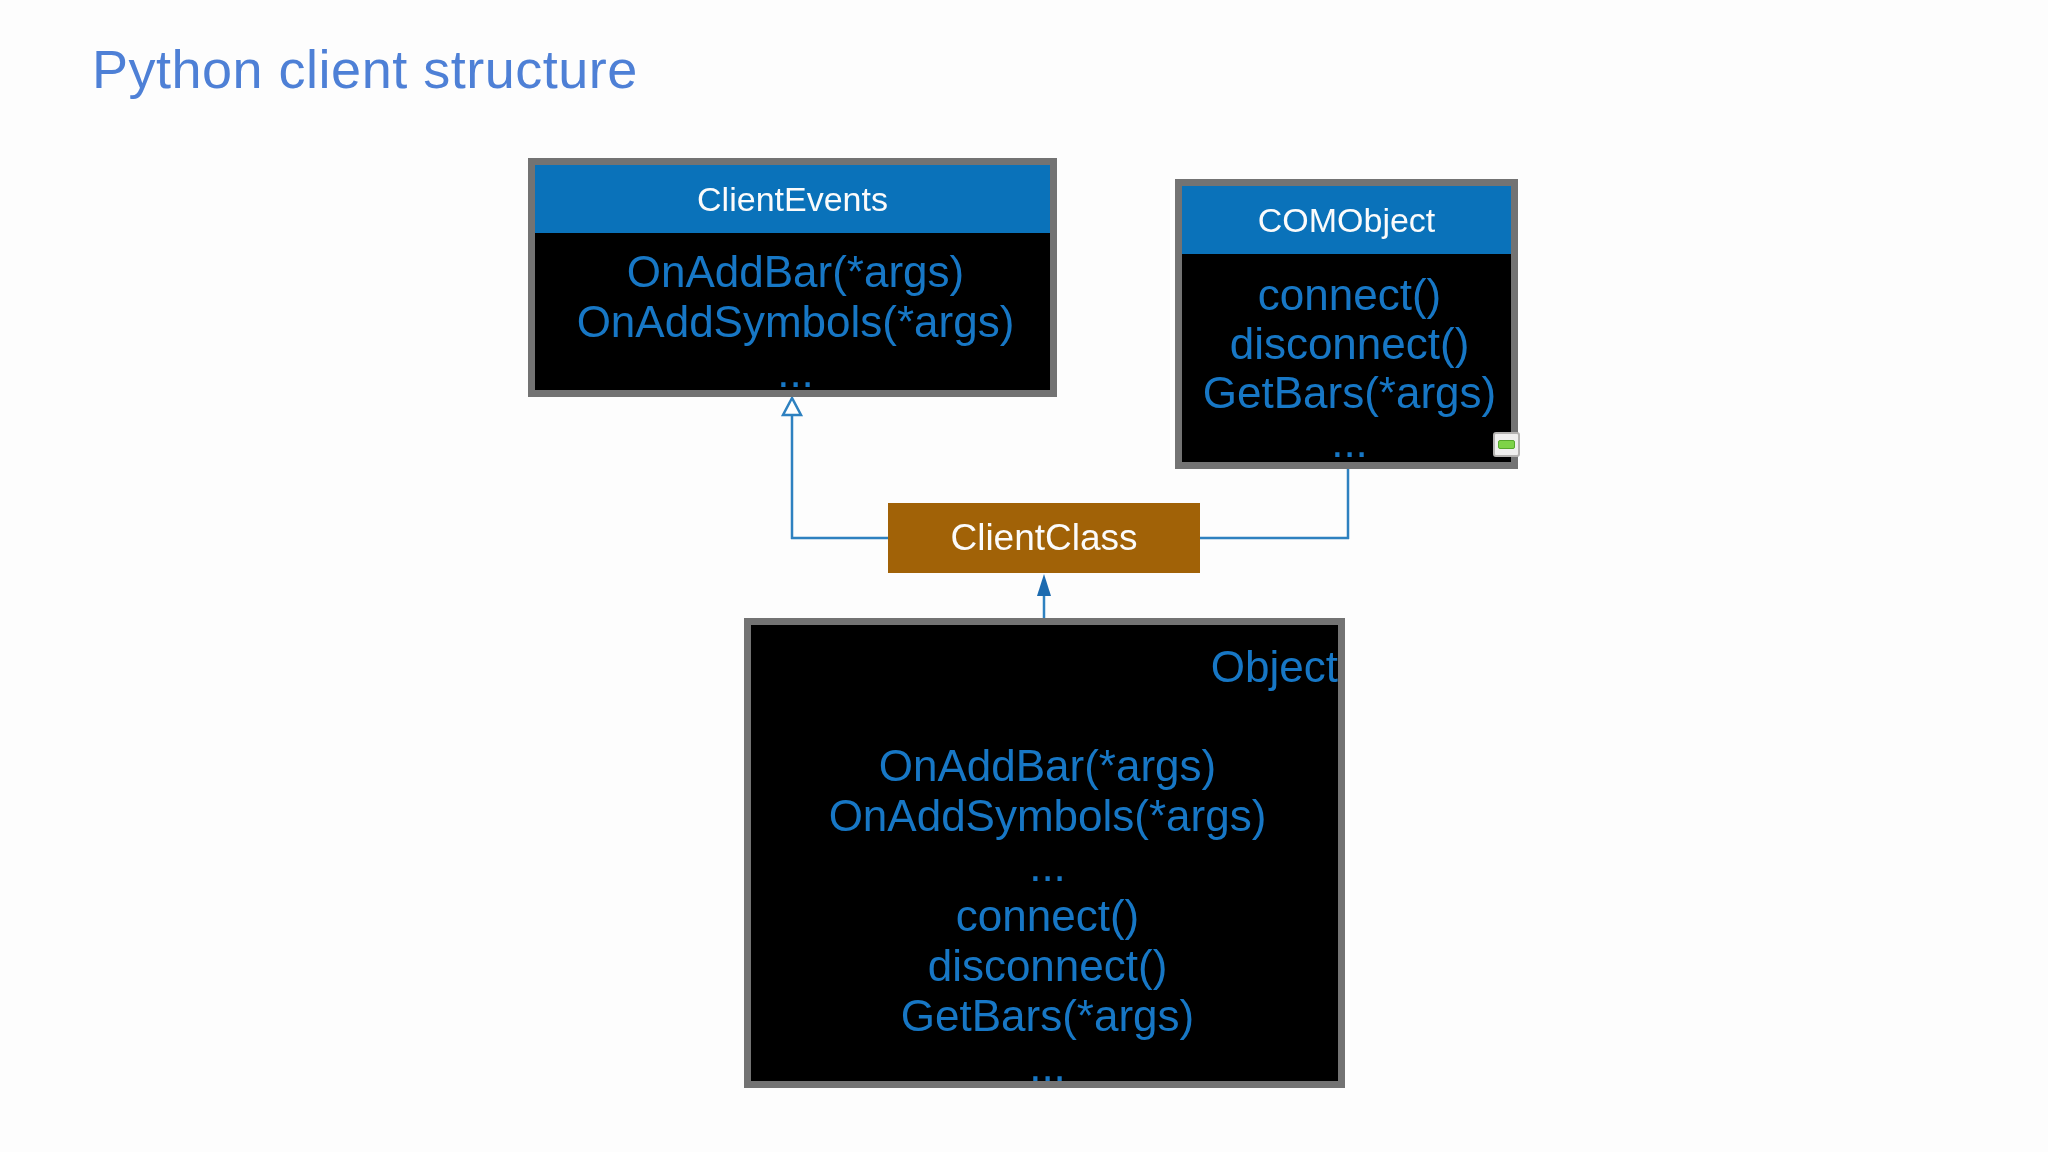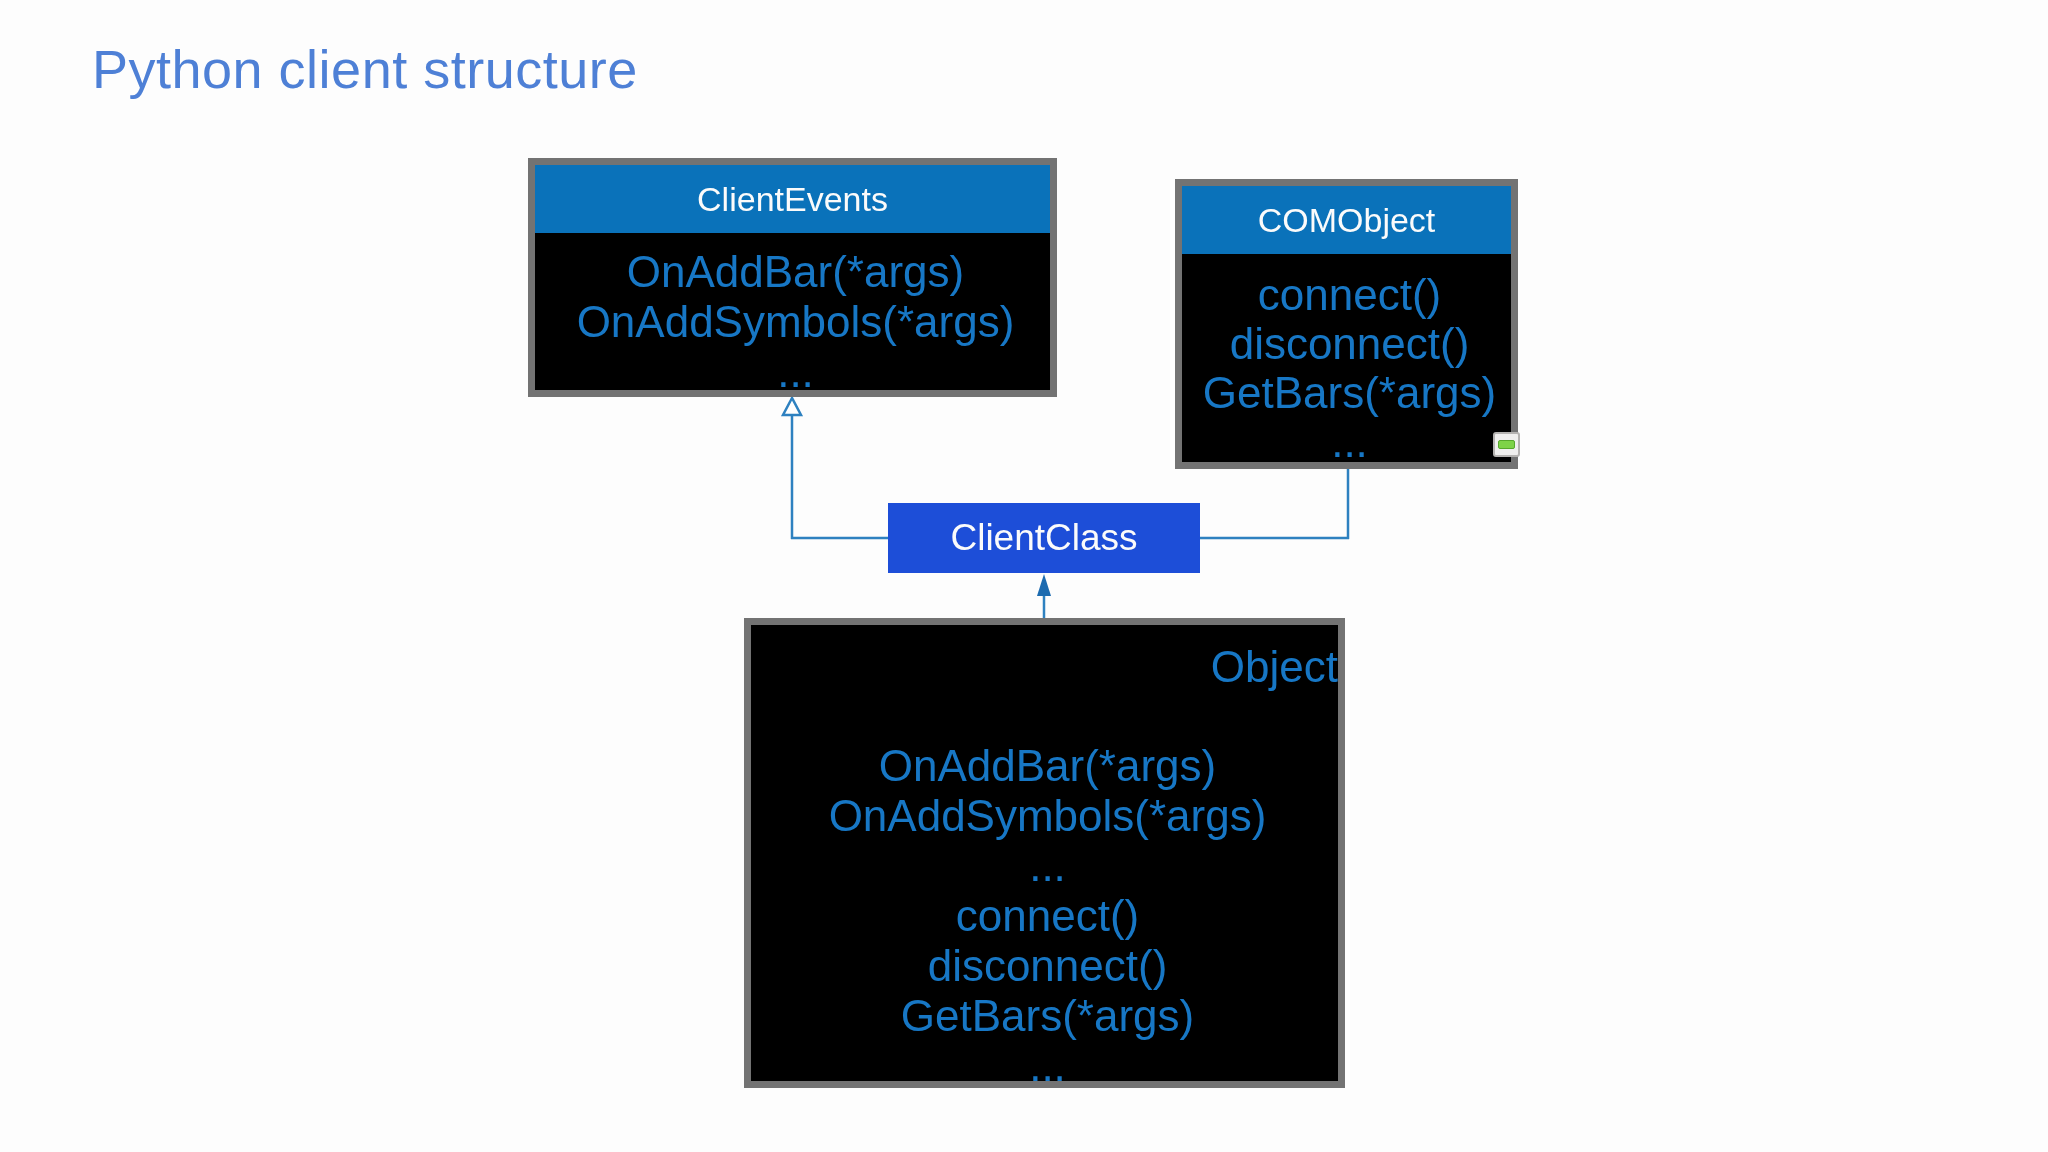--- a/index.html
+++ b/index.html
@@ -45,21 +45,21 @@
   #box-client-events { left: 528px; top: 158px; width: 529px; height: 239px; }
   #box-client-events .uml-body { padding-top: 14px; }
 
   #box-com-object { left: 1175px; top: 158px; width: 343px; height: 290px; margin-top: 21px; }
   #box-com-object .uml-body { padding-top: 16px; }
   #box-com-object .uml-line { line-height: 49px; height: 49px; }
 
   #box-client-class {
     position: absolute;
     left: 888px; top: 503px; width: 312px; height: 70px;
-    background: #1d4ed8;
+    background: #a16207;
     color: #fbfbfb;
     font-size: 37px;
     display: flex; align-items: center; justify-content: center;
   }
 
   #box-object { left: 744px; top: 618px; width: 601px; height: 470px; }
   #box-object .uml-body { padding-top: 16px; }
   #box-object .object-title { line-height: 52px; height: 52px; text-align: right; }
   #box-object .spacer-line { height: 48px; }
 

